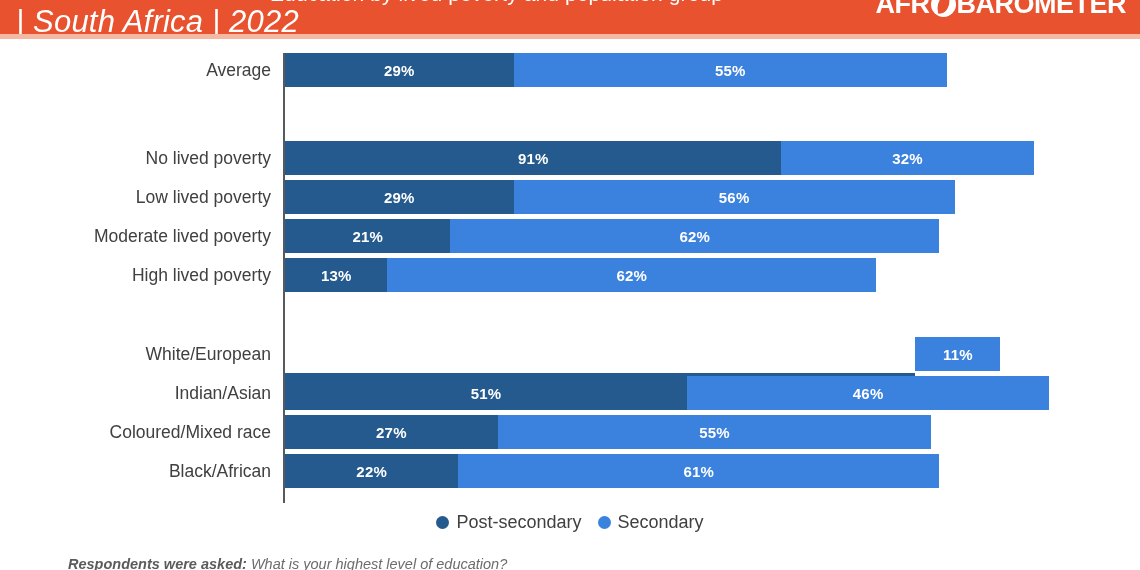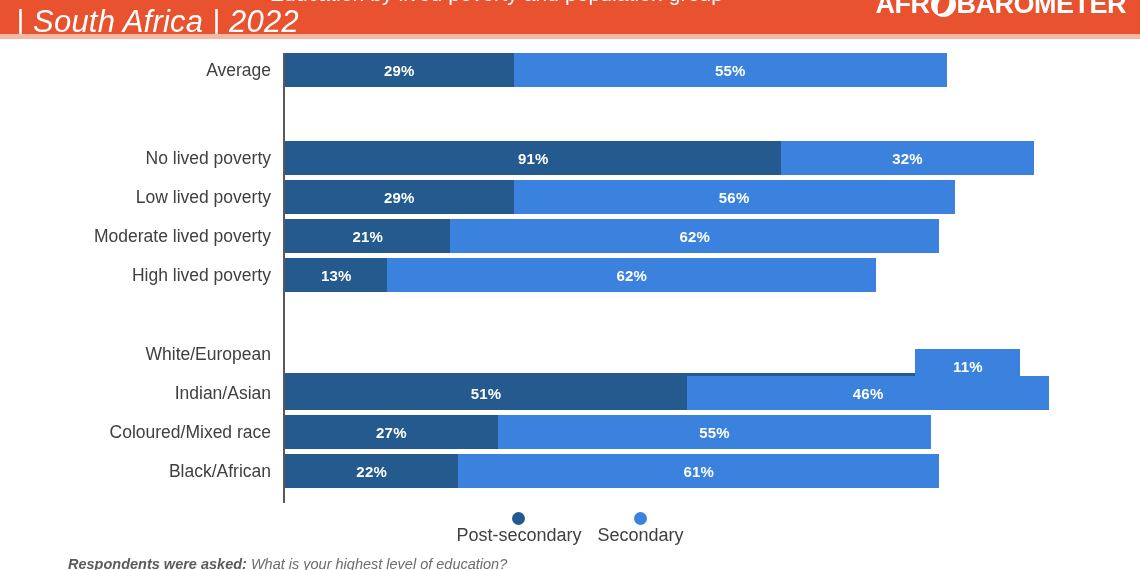--- a/index.html
+++ b/index.html
@@ -154,23 +154,23 @@
     top: 512px;
     width: 1140px;
     display: flex;
     justify-content: center;
     align-items: center;
     gap: 16px;
   }
   .legend-item {
     display: flex;
     align-items: center;
+    gap: 7px;
     font-size: 18px;
     color: #404040;
-    flex-direction: column;
   }
   .legend-dot {
     width: 13px; height: 13px;
     border-radius: 50%;
     display: inline-block;
   }
   .legend-dot.post { background: #255a8e; }
   .legend-dot.sec  { background: #3b82de; }
 
   
@@ -260,21 +260,21 @@
             <span class="seg-label">62%</span>
           </div>
         </div>
       </div>
       <div class="bar-row" style="top: 292px;">
         <div class="row-label">White/European</div>
         <div class="bar-track">
           <div class="seg seg-post" style="width: 630.4px; margin-top: 36px;">
             <span class="seg-label">80%</span>
           </div>
-          <div class="seg seg-sec" style="width: 105px; margin-top: 12px;">
+          <div class="seg seg-sec" style="width: 85px;">
             <span class="seg-label">11%</span>
           </div>
         </div>
       </div>
       <div class="bar-row" style="top: 331px;">
         <div class="row-label">Indian/Asian</div>
         <div class="bar-track">
           <div class="seg seg-post" style="width: 401.88px;">
             <span class="seg-label">51%</span>
           </div>

